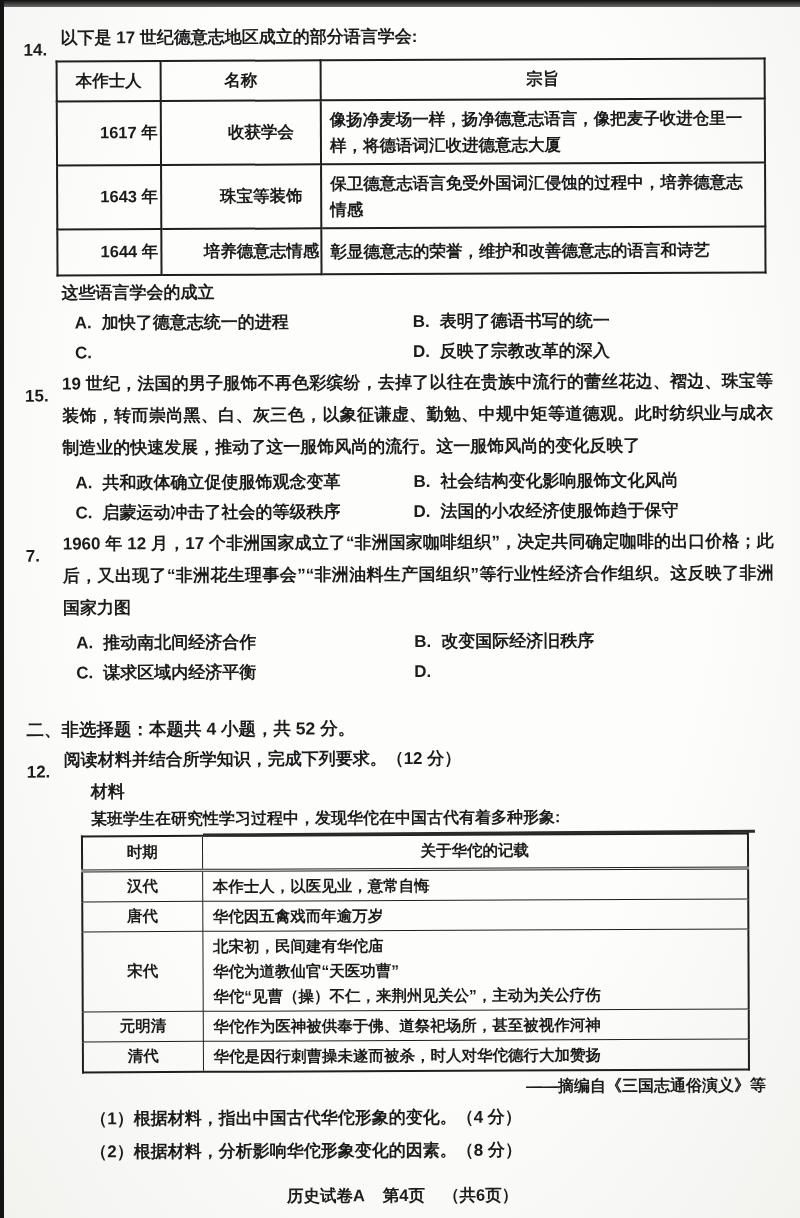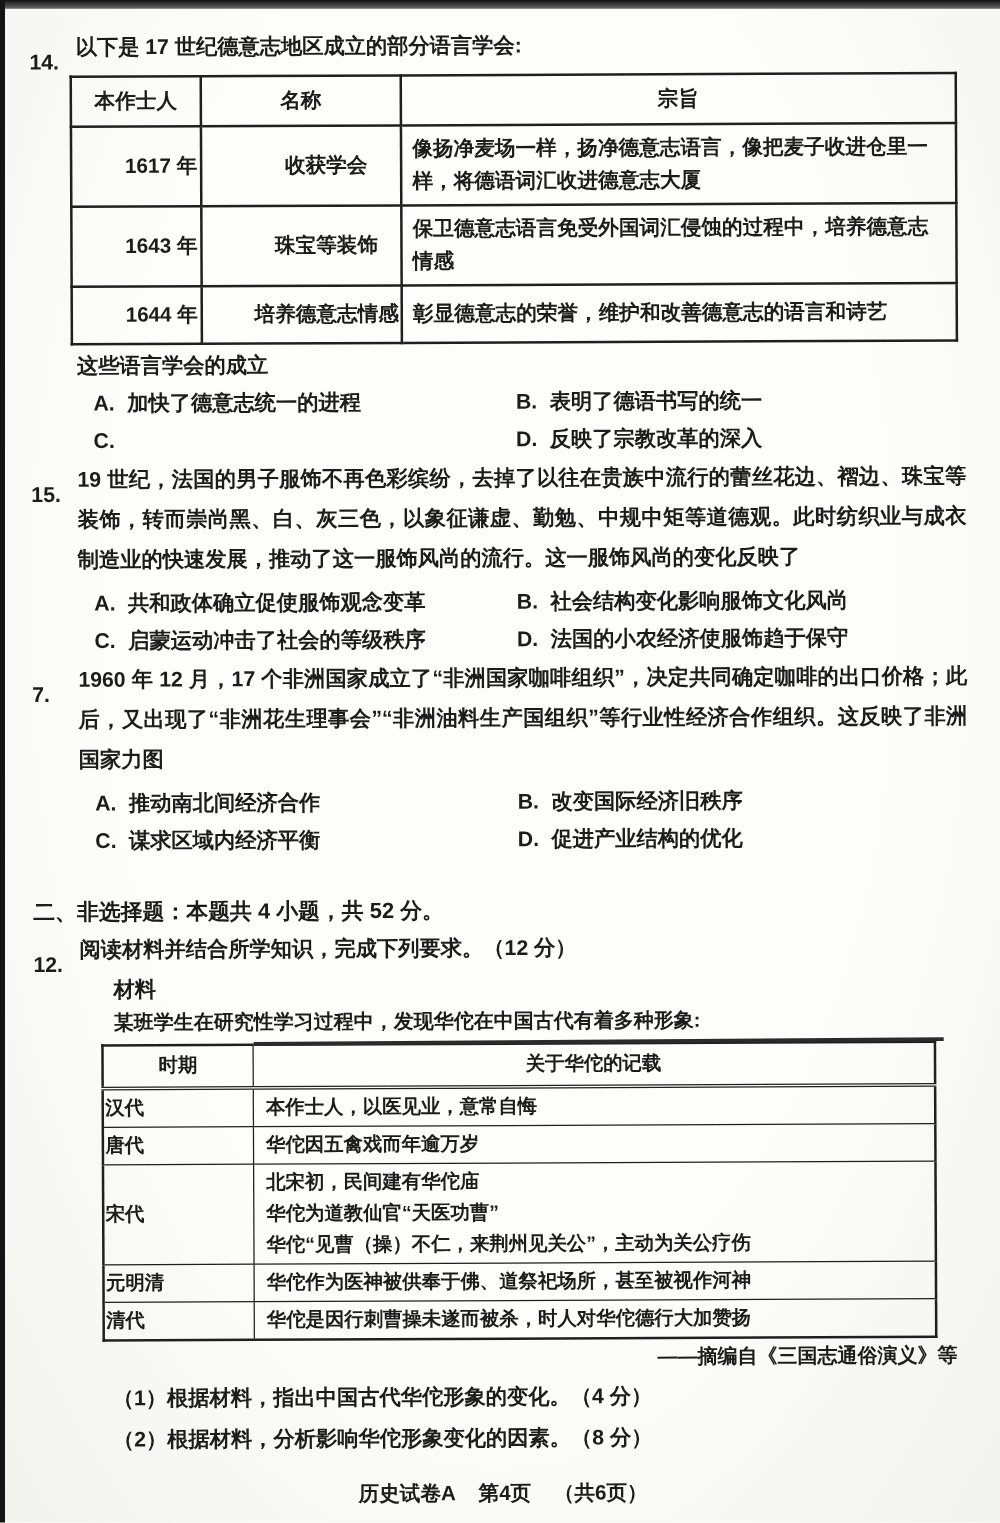--- a/index.html
+++ b/index.html
@@ -43,21 +43,21 @@
   .material-intro{margin-left:64px;font-size:16px;line-height:26px;}
 
   
   .scan-line{height:2.5px;background:#2b2b2b;width:552px;margin:1px 0 -1px 176px;
     transform:rotate(-0.15deg);}
 
   
   .t2{margin:0 0 0 54px;width:668px;table-layout:fixed;}
   .t2 th,.t2 td{border:1.6px solid #1f1f1f;font-size:15.5px;font-weight:700;}
   .t2 th{height:30px;border-bottom:3px double #1f1f1f;border-top-width:2.5px;}
-  .t2 .c-period{vertical-align:middle;}
+  .t2 .c-period{text-align:center;vertical-align:middle;}
   .t2 .c-record{text-align:left;vertical-align:middle;padding:2px 10px;line-height:25px;}
   .t2 tr{height:30px;}
   .t2 tr.tall{height:80px;}
   .t2 td:first-child{border-left-width:2.5px;}
   .t2 th:first-child{border-left-width:2.5px;}
   .t2 td:last-child{border-right-width:2.5px;}
   .t2 th:last-child{border-right-width:2.5px;}
   .t2 tr:last-child td{border-bottom-width:2.5px;}
 
   .source-line{text-align:right;margin-right:10px;font-size:16px;line-height:26px;margin-top:2px;}
@@ -172,21 +172,20 @@
       <span>改变国际经济旧秩序</span>
     </div>
   </div>
   <div class="opt-row">
     <div class="opt first">
       <span class="lbl">C.</span>
       <span>谋求区域内经济平衡</span>
     </div>
     <div class="opt">
       <span class="lbl">D.</span>
-      <span>促进产业结构的优化</span>
     </div>
   </div>
 
   <div class="section-head">二、非选择题：本题共 4 小题，共 52 分。</div>
 
   <div class="q">
     <span class="qnum">12.</span>
     <span>阅读材料并结合所学知识，完成下列要求。（12 分）</span>
   </div>
   <div class="material-label">材料</div>

